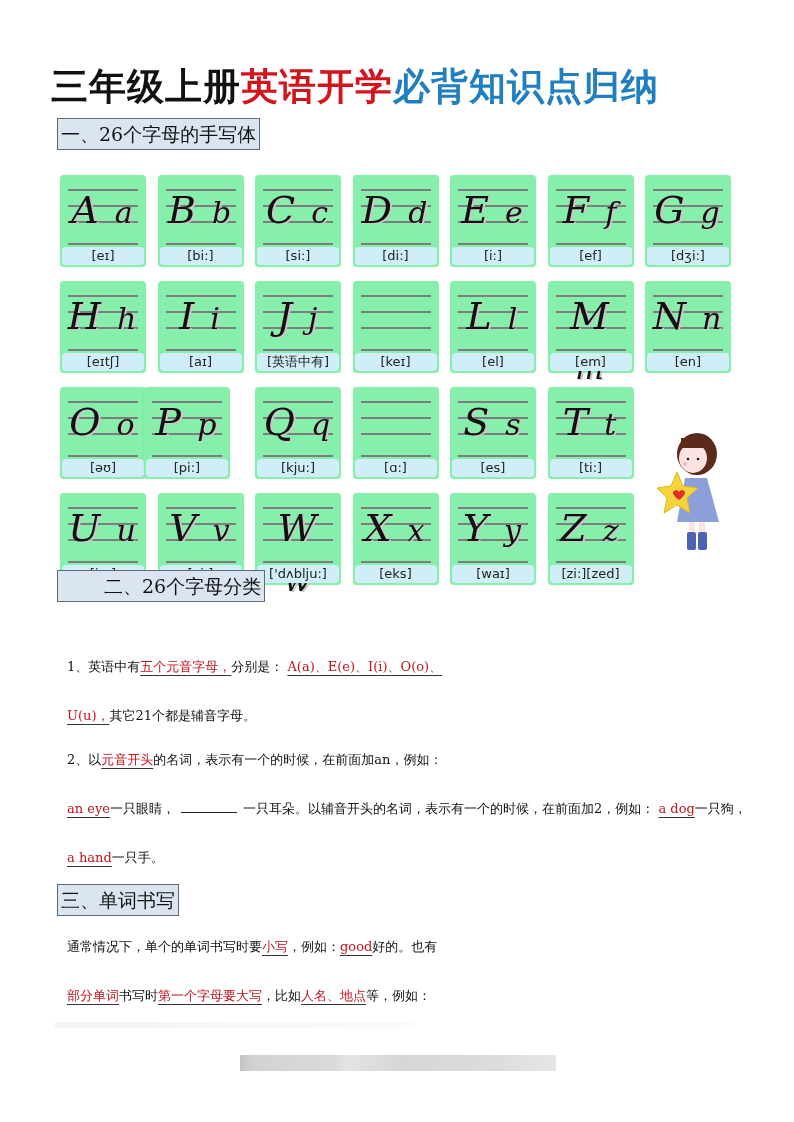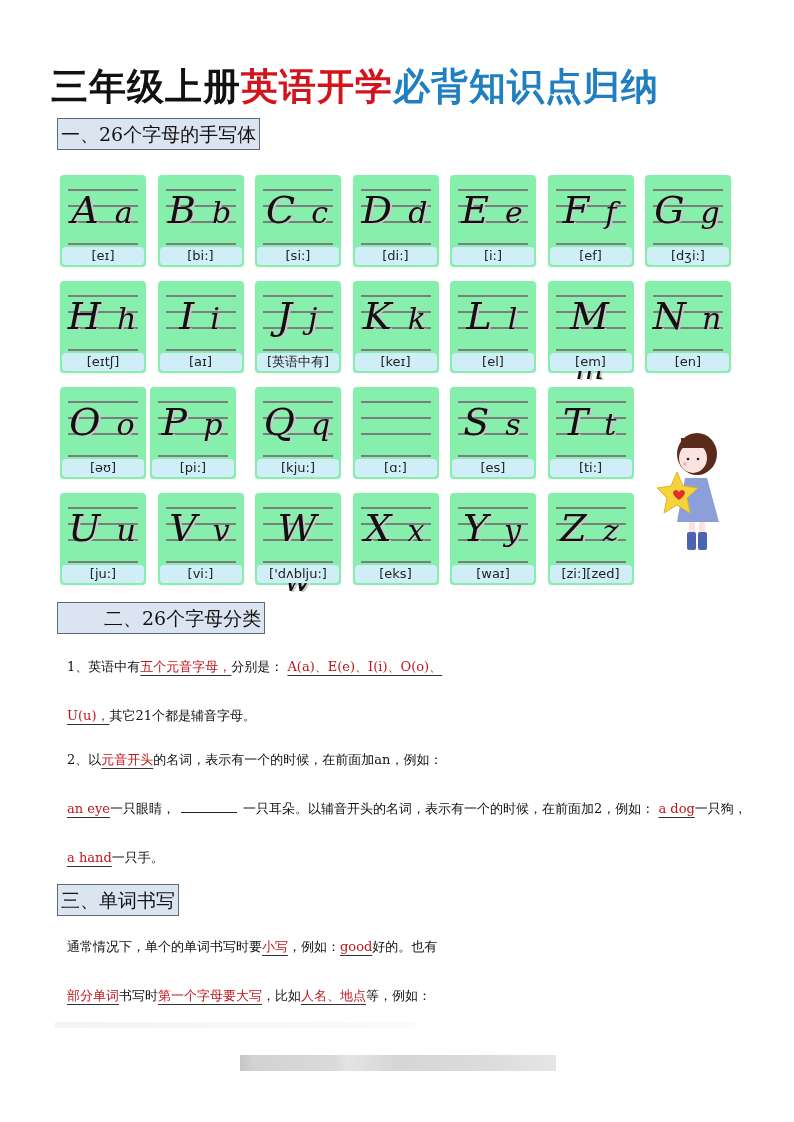--- a/index.html
+++ b/index.html
@@ -172,21 +172,20 @@
       <div class="letters"><span>J</span> <span class="lower">j</span></div>
       <div class="phon">[英语中有]</div>
     </div>
     <div class="card" style="left: 292.5px; top: 106px;">
       <div class="lines">
         <div class="ln" style="top:6px"></div>
         <div class="ln" style="top:22px"></div>
         <div class="ln" style="top:38px"></div>
         <div class="ln" style="top:60px"></div>
       </div>
-      <div class="letters"><span>K</span> <span class="lower">k</span></div>
       <div class="phon">[keɪ]</div>
     </div>
     <div class="card" style="left: 390px; top: 106px;">
       <div class="lines">
         <div class="ln" style="top:6px"></div>
         <div class="ln" style="top:22px"></div>
         <div class="ln" style="top:38px"></div>
         <div class="ln" style="top:60px"></div>
       </div>
       <div class="letters"><span>L</span> <span class="lower">l</span></div>
@@ -215,21 +214,21 @@
     <div class="card" style="left: 0px; top: 212px;">
       <div class="lines">
         <div class="ln" style="top:6px"></div>
         <div class="ln" style="top:22px"></div>
         <div class="ln" style="top:38px"></div>
         <div class="ln" style="top:60px"></div>
       </div>
       <div class="letters"><span>O</span> <span class="lower">o</span></div>
       <div class="phon">[əʊ]</div>
     </div>
-    <div class="card" style="left: 90px; top: 212px;">
+    <div class="card" style="left: 84px; top: 212px;">
       <div class="lines">
         <div class="ln" style="top:6px"></div>
         <div class="ln" style="top:22px"></div>
         <div class="ln" style="top:38px"></div>
         <div class="ln" style="top:60px"></div>
       </div>
       <div class="letters"><span>P</span> <span class="lower">p</span></div>
       <div class="phon">[pi:]</div>
     </div>
     <div class="card" style="left: 195px; top: 212px;">
@@ -347,21 +346,21 @@
 
   <polygon points="22,44 28,58 43,60 32,70 35,85 22,77 9,85 12,70 2,60 16,58" fill="#f5d33b" stroke="#e0b520" stroke-width="1"></polygon>
   <path d="M18 64 q3 -4 6 0 q3 -4 6 0 q0 4 -6 8 q-6 -4 -6 -8z" fill="#e02d2d"></path>
 
   <rect x="34" y="94" width="6" height="10" fill="#fde2e2"></rect>
   <rect x="44" y="94" width="6" height="10" fill="#fde2e2"></rect>
   <rect x="32" y="104" width="9" height="18" rx="2" fill="#4c63b3"></rect>
   <rect x="43" y="104" width="9" height="18" rx="2" fill="#4c63b3"></rect>
 </svg>
 
-<div class="sec-head" style="top:602px;padding-left:46px;">二、26个字母分类</div>
+<div class="sec-head" style="top:570px;padding-left:46px;">二、26个字母分类</div>
 
 <div class="para" style="top:642px;">
   <span>1、英语中有</span><span class="red">五个元音字母，</span><span>分别是：</span>&nbsp;<span class="red">A(a)、E(e)、I(i)、O(o)、</span><br>
   <span class="red">U(u)，</span><span>其它21个都是辅音字母。</span>
 </div>
 
 <div class="para" style="top:735px;">
   <span>2、以</span><span class="red">元音开头</span><span>的名词，表示有一个的时候，在前面加an，例如：</span><br>
   <span class="red">an eye</span><span>一只眼睛，</span><span class="blank"></span><span>一只耳朵。以辅音开头的名词，表示有一个的时候，在前面加2，例如：</span>&nbsp;<span class="red">a dog</span><span>一只狗，</span><span class="red">a hand</span><span>一只手。</span>
 </div>

